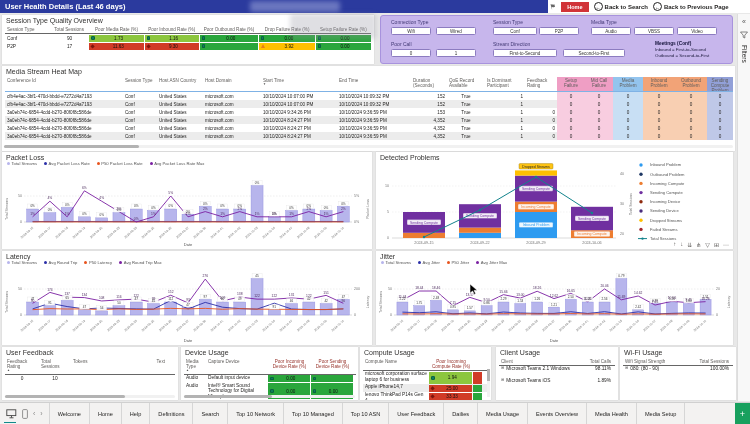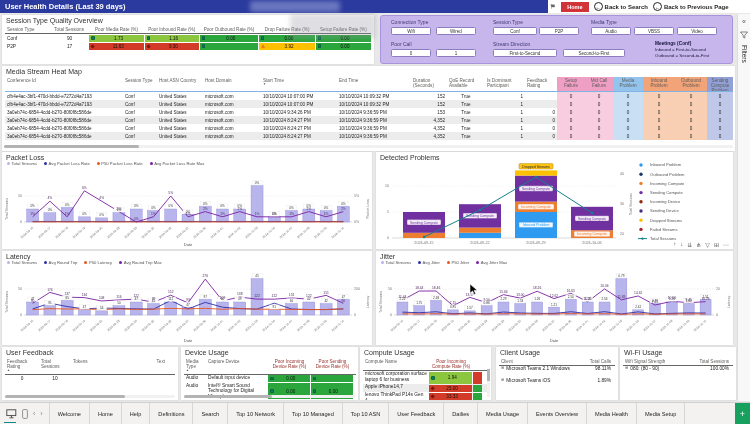--- a/index.html
+++ b/index.html
@@ -76,21 +76,21 @@
   .navarrow{font-size:7px;color:#888;}
   .active-underline{position:absolute;left:4px;bottom:1px;width:12px;height:1.5px;background:#118a8a;}
 </style>
 </head>
 <body>
 
 <div id="app">
 
   <div id="topbar">
     <div id="topbar-blue"></div>
-    <span id="topbar-title">User Health Details (Last 39 days)</span>
+    <span id="topbar-title">User Health Details (Last 46 days)</span>
     <div id="topbar-right">
       <span class="pin">⚑</span>
       <button class="home-btn">Home</button>
       <span class="backlink">
           <i class="circ">←</i>
           <span>Back to Search</span>
         </span>
       <span class="backlink">
           <i class="circ">←</i>
           <span>Back to Previous Page</span>

